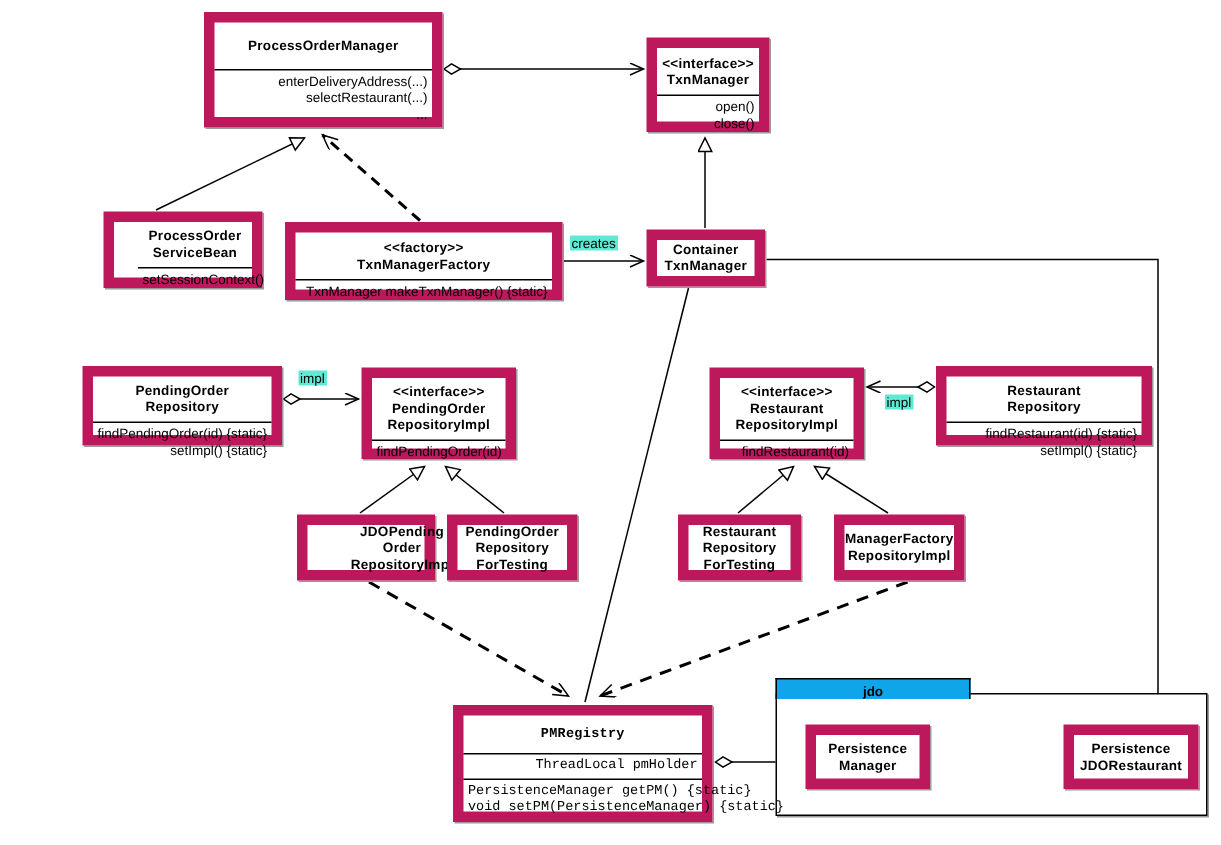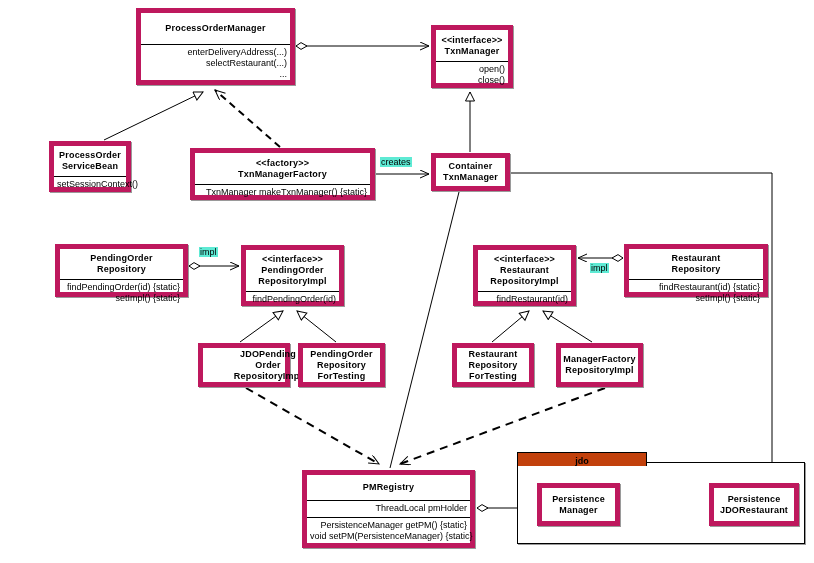--- a/index.html
+++ b/index.html
@@ -22,21 +22,21 @@
     position: absolute;
     left: 0;
     top: 0;
     width: 814px;
     height: 563px;
     pointer-events: none;
   }
   .uml-class {
     position: absolute;
     box-sizing: border-box;
-    border: 5px solid #be185d;
+    border: 7px solid #be185d;
     background: #ffffff;
     box-shadow: 1px 1px 0 0 #9a9a9a;
     z-index: 5;
   }
   .uml-head {
     box-sizing: border-box;
     text-align: center;
     font-weight: bold;
     font-size: 9px;
     line-height: 11px;
@@ -78,21 +78,21 @@
     border: 1px solid #000000;
     background: #ffffff;
     box-shadow: 1px 1px 0 0 #9a9a9a;
     z-index: 2;
   }
   .uml-package-tab {
     position: absolute;
     box-sizing: border-box;
     border: 1px solid #000000;
     border-bottom: none;
-    background: #c2410c;
+    background: #0ea5e9;
     font-size: 9px;
     font-weight: bold;
     line-height: 11px;
     text-align: center;
     color: #000000;
     padding-top: 3px;
     z-index: 3;
   }
   .edge-label {
     position: absolute;
@@ -229,21 +229,21 @@
       <div class="uml-class has-body" style="left: 431px; top: 25px; width: 82px; height: 63px;">
         <div class="uml-head" style="height: 32px;">
           <div class="stereo">&lt;&lt;interface&gt;&gt;</div>
           <div class="nm">TxnManager</div>
         </div>
         <div class="uml-body">
           <div class="uml-row">open()</div>
           <div class="uml-row">close()</div>
         </div>
       </div>
-      <div class="uml-class has-body" style="left: 49px; top: 141px; width: 82px; height: 51px;">
+      <div class="uml-class has-body" style="left: 69px; top: 141px; width: 106px; height: 51px; padding-left: 16px;">
         <div class="uml-head" style="height: 31px;">
           <div class="nm">ProcessOrder</div>
           <div class="nm">ServiceBean</div>
         </div>
         <div class="uml-body">
           <div class="uml-row">setSessionContext()</div>
         </div>
       </div>
       <div class="uml-class has-body" style="left: 190px; top: 148px; width: 185px; height: 52px;">
         <div class="uml-head" style="height: 32px;">
@@ -320,21 +320,21 @@
           <div class="nm">Repository</div>
           <div class="nm">ForTesting</div>
         </div>
       </div>
       <div class="uml-class" style="left: 556px; top: 343px; width: 87px; height: 44px;">
         <div class="uml-head">
           <div class="nm">ManagerFactory</div>
           <div class="nm">RepositoryImpl</div>
         </div>
       </div>
-      <div class="uml-class has-body" style="left: 302px; top: 470px; width: 173px; height: 78px;">
+      <div class="uml-class has-body" style="left: 302px; top: 470px; width: 173px; height: 78px; font-family: Liberation Mono, monospace;">
         <div class="uml-head" style="height: 26px;">
           <div class="nm">PMRegistry</div>
         </div>
         <div class="uml-body">
           <div class="uml-row">ThreadLocal pmHolder</div>
         </div>
         <div class="uml-body">
           <div class="uml-row">PersistenceManager getPM() {static}</div>
           <div class="uml-row">void setPM(PersistenceManager) {static}</div>
         </div>

